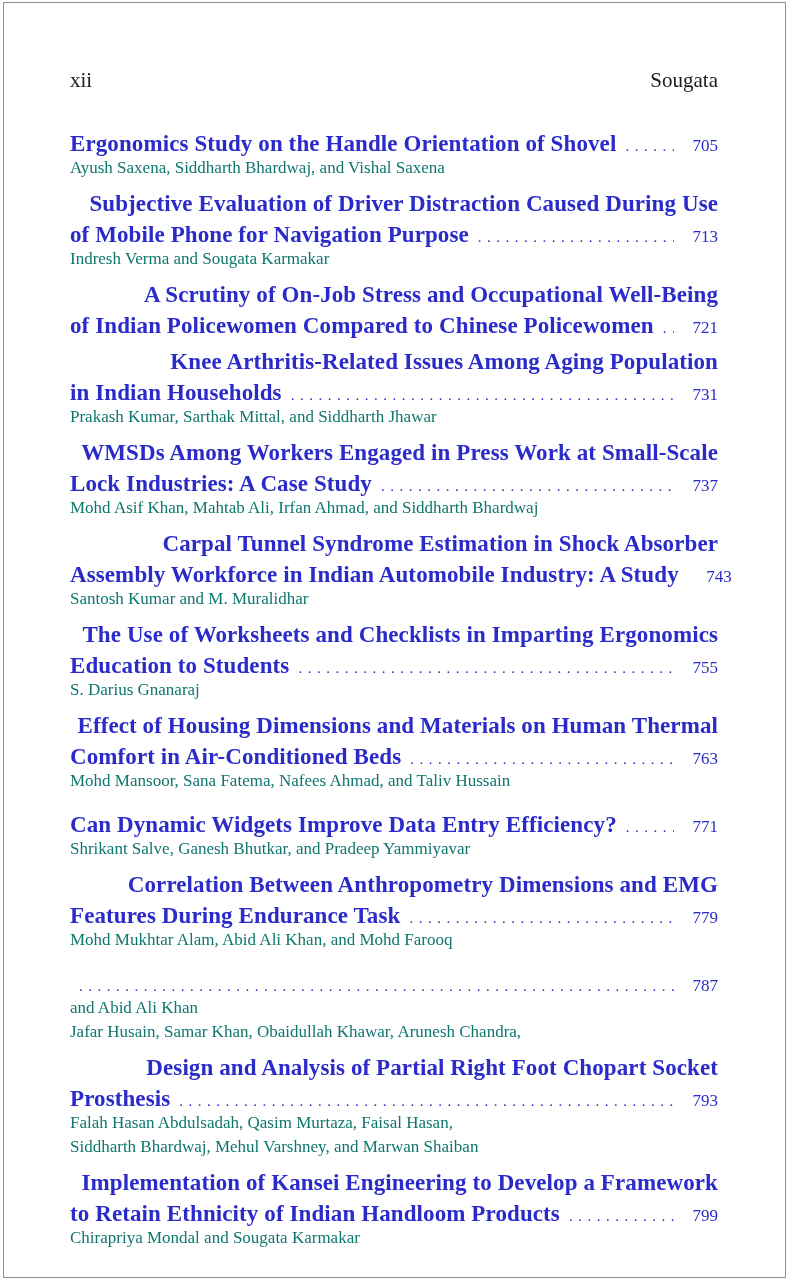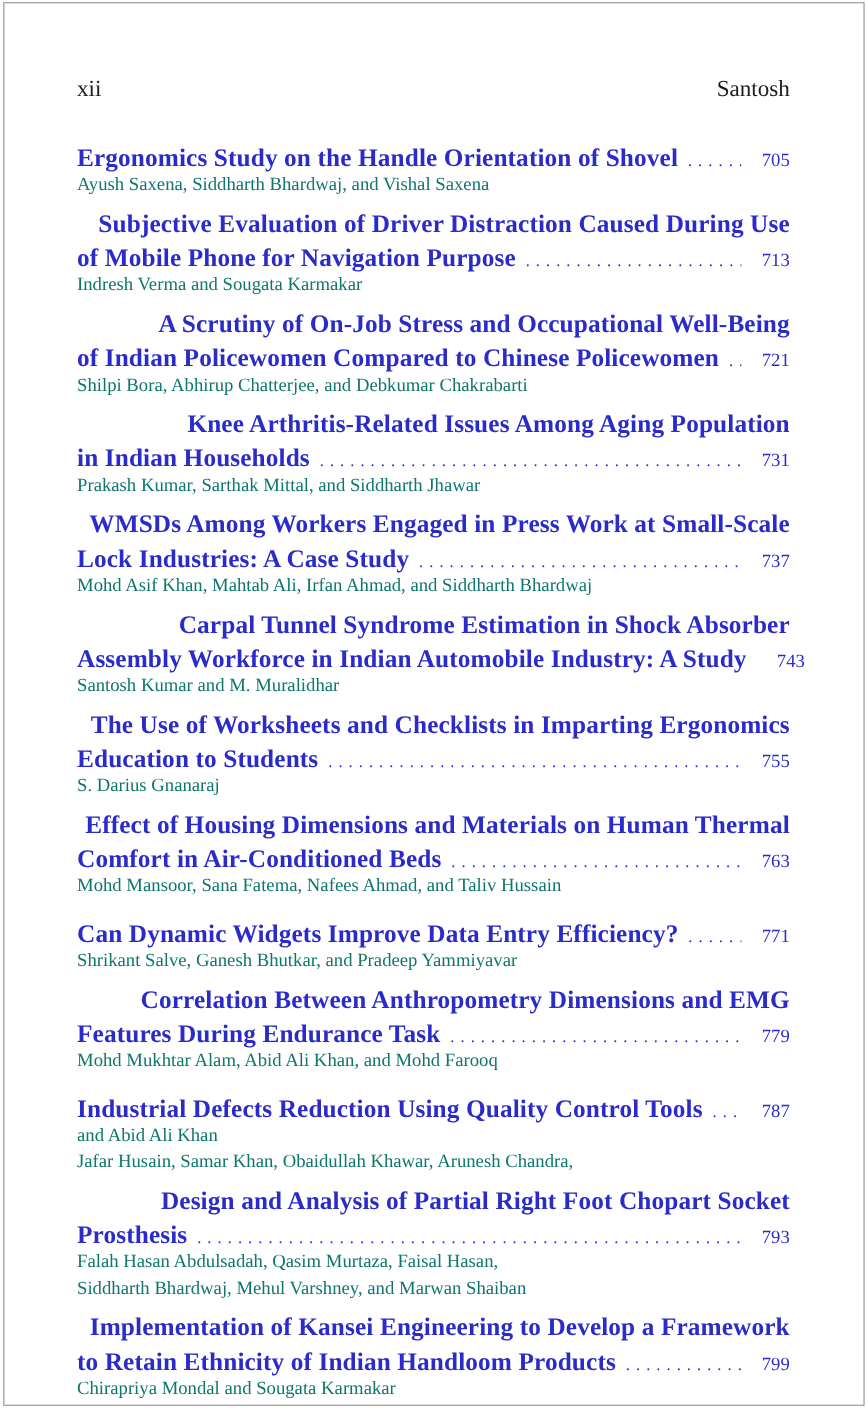--- a/index.html
+++ b/index.html
@@ -45,21 +45,21 @@
   .authors { font-size:17px; line-height:24px; color:#0f766e; }
 </style>
 </head>
 <body>
 
 <div class="frame"></div>
 
 <div class="page">
   <header class="page-header">
     <span>xii</span>
-    <span>Santosh</span>
+    <span>Sougata</span>
   </header>
   <main id="toc-list">
       <section class="entry">
         <div class="title-row">
           <span class="title-line">Ergonomics Study on the Handle Orientation of Shovel</span>
           <span class="leader">......................................................................</span>
           <span class="pagenum">705</span>
         </div>
         <div class="authors">Ayush Saxena, Siddharth Bhardwaj, and Vishal Saxena</div>
       </section>
@@ -72,21 +72,20 @@
         </div>
         <div class="authors">Indresh Verma and Sougata Karmakar</div>
       </section>
       <section class="entry">
         <div class="title-line">A Scrutiny of On-Job Stress and Occupational Well-Being</div>
         <div class="title-row">
           <span class="title-line">of Indian Policewomen Compared to Chinese Policewomen</span>
           <span class="leader">......................................................................</span>
           <span class="pagenum">721</span>
         </div>
-        <div class="authors">Shilpi Bora, Abhirup Chatterjee, and Debkumar Chakrabarti</div>
       </section>
       <section class="entry">
         <div class="title-line">Knee Arthritis-Related Issues Among Aging Population</div>
         <div class="title-row">
           <span class="title-line">in Indian Households</span>
           <span class="leader">......................................................................</span>
           <span class="pagenum">731</span>
         </div>
         <div class="authors">Prakash Kumar, Sarthak Mittal, and Siddharth Jhawar</div>
       </section>
@@ -138,21 +137,20 @@
         <div class="title-line">Correlation Between Anthropometry Dimensions and EMG</div>
         <div class="title-row">
           <span class="title-line">Features During Endurance Task</span>
           <span class="leader">......................................................................</span>
           <span class="pagenum">779</span>
         </div>
         <div class="authors">Mohd Mukhtar Alam, Abid Ali Khan, and Mohd Farooq</div>
       </section>
       <section class="entry">
         <div class="title-row">
-          <span class="title-line">Industrial Defects Reduction Using Quality Control Tools</span>
           <span class="leader">......................................................................</span>
           <span class="pagenum">787</span>
         </div>
         <div class="authors">and Abid Ali Khan</div>
         <div class="authors">Jafar Husain, Samar Khan, Obaidullah Khawar, Arunesh Chandra,</div>
       </section>
       <section class="entry">
         <div class="title-line">Design and Analysis of Partial Right Foot Chopart Socket</div>
         <div class="title-row">
           <span class="title-line">Prosthesis</span>

